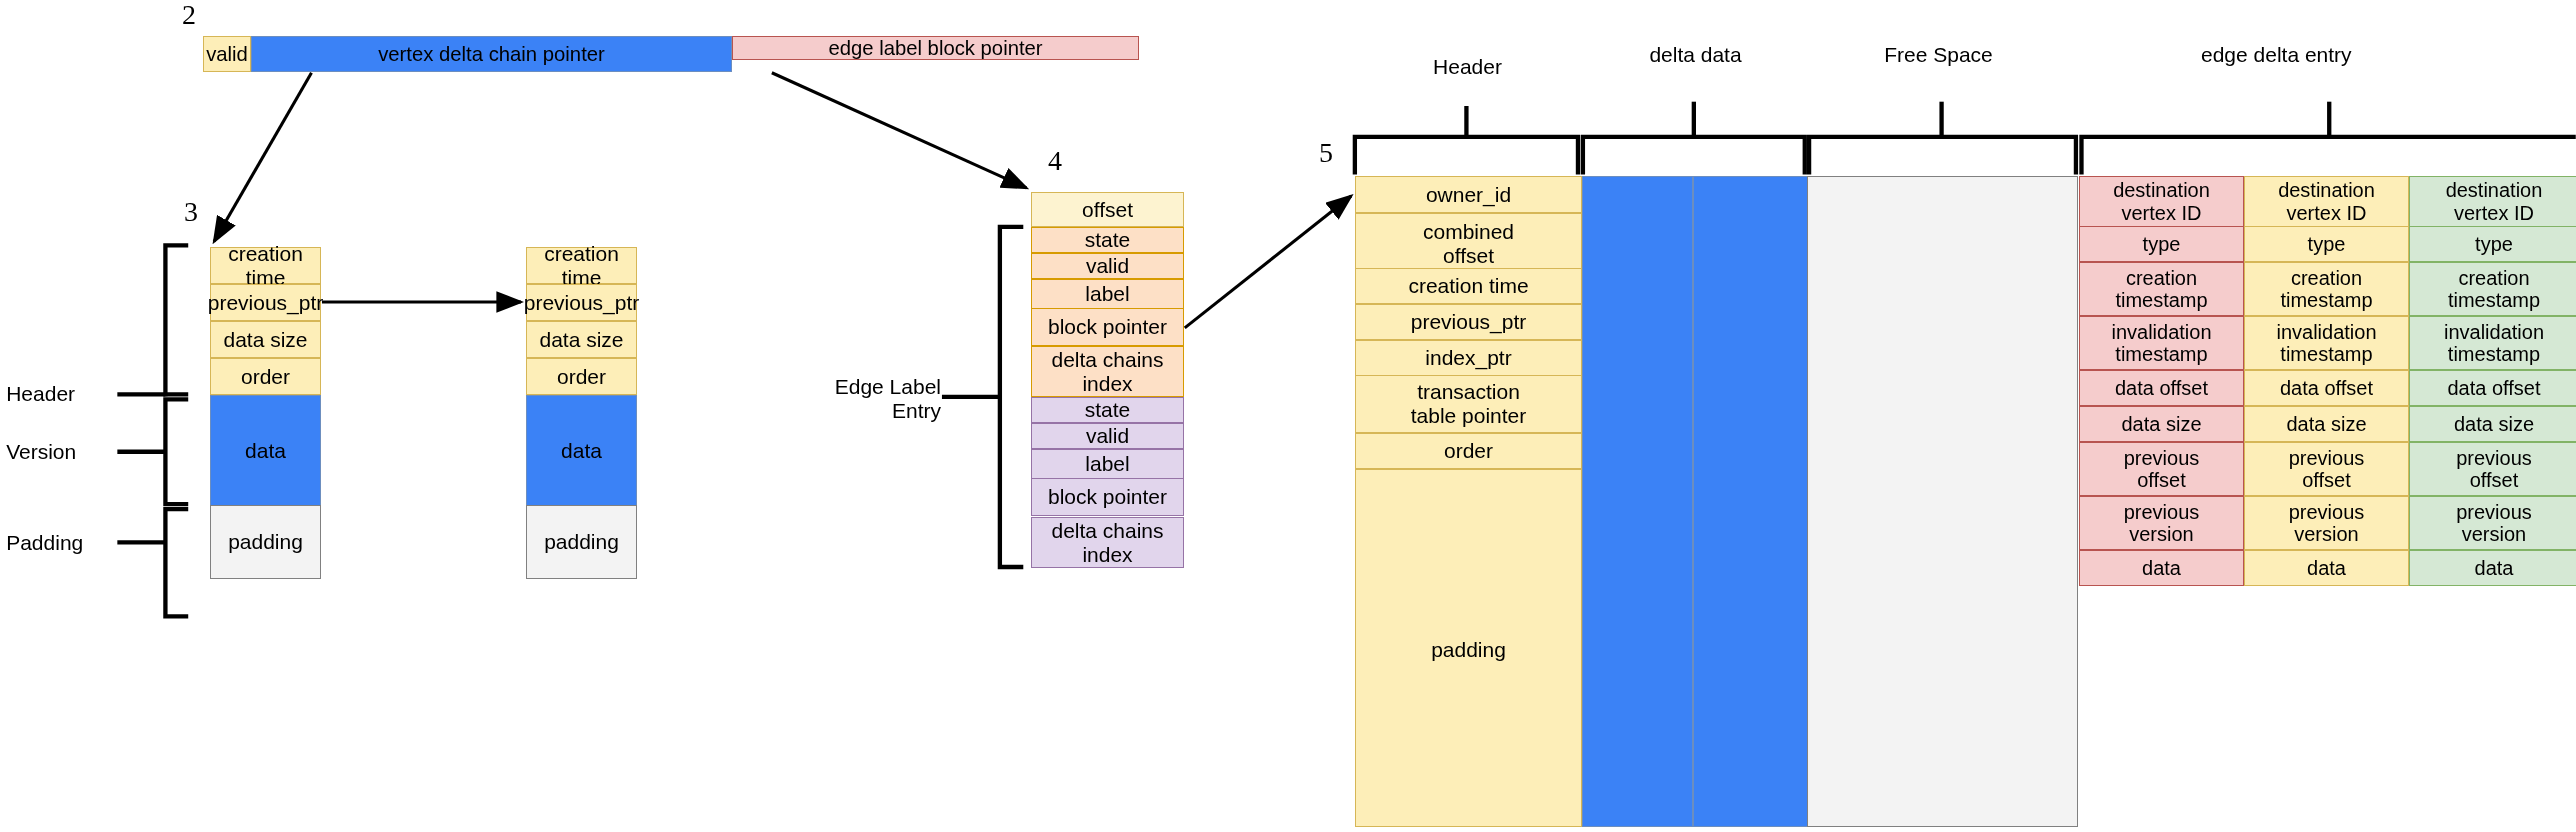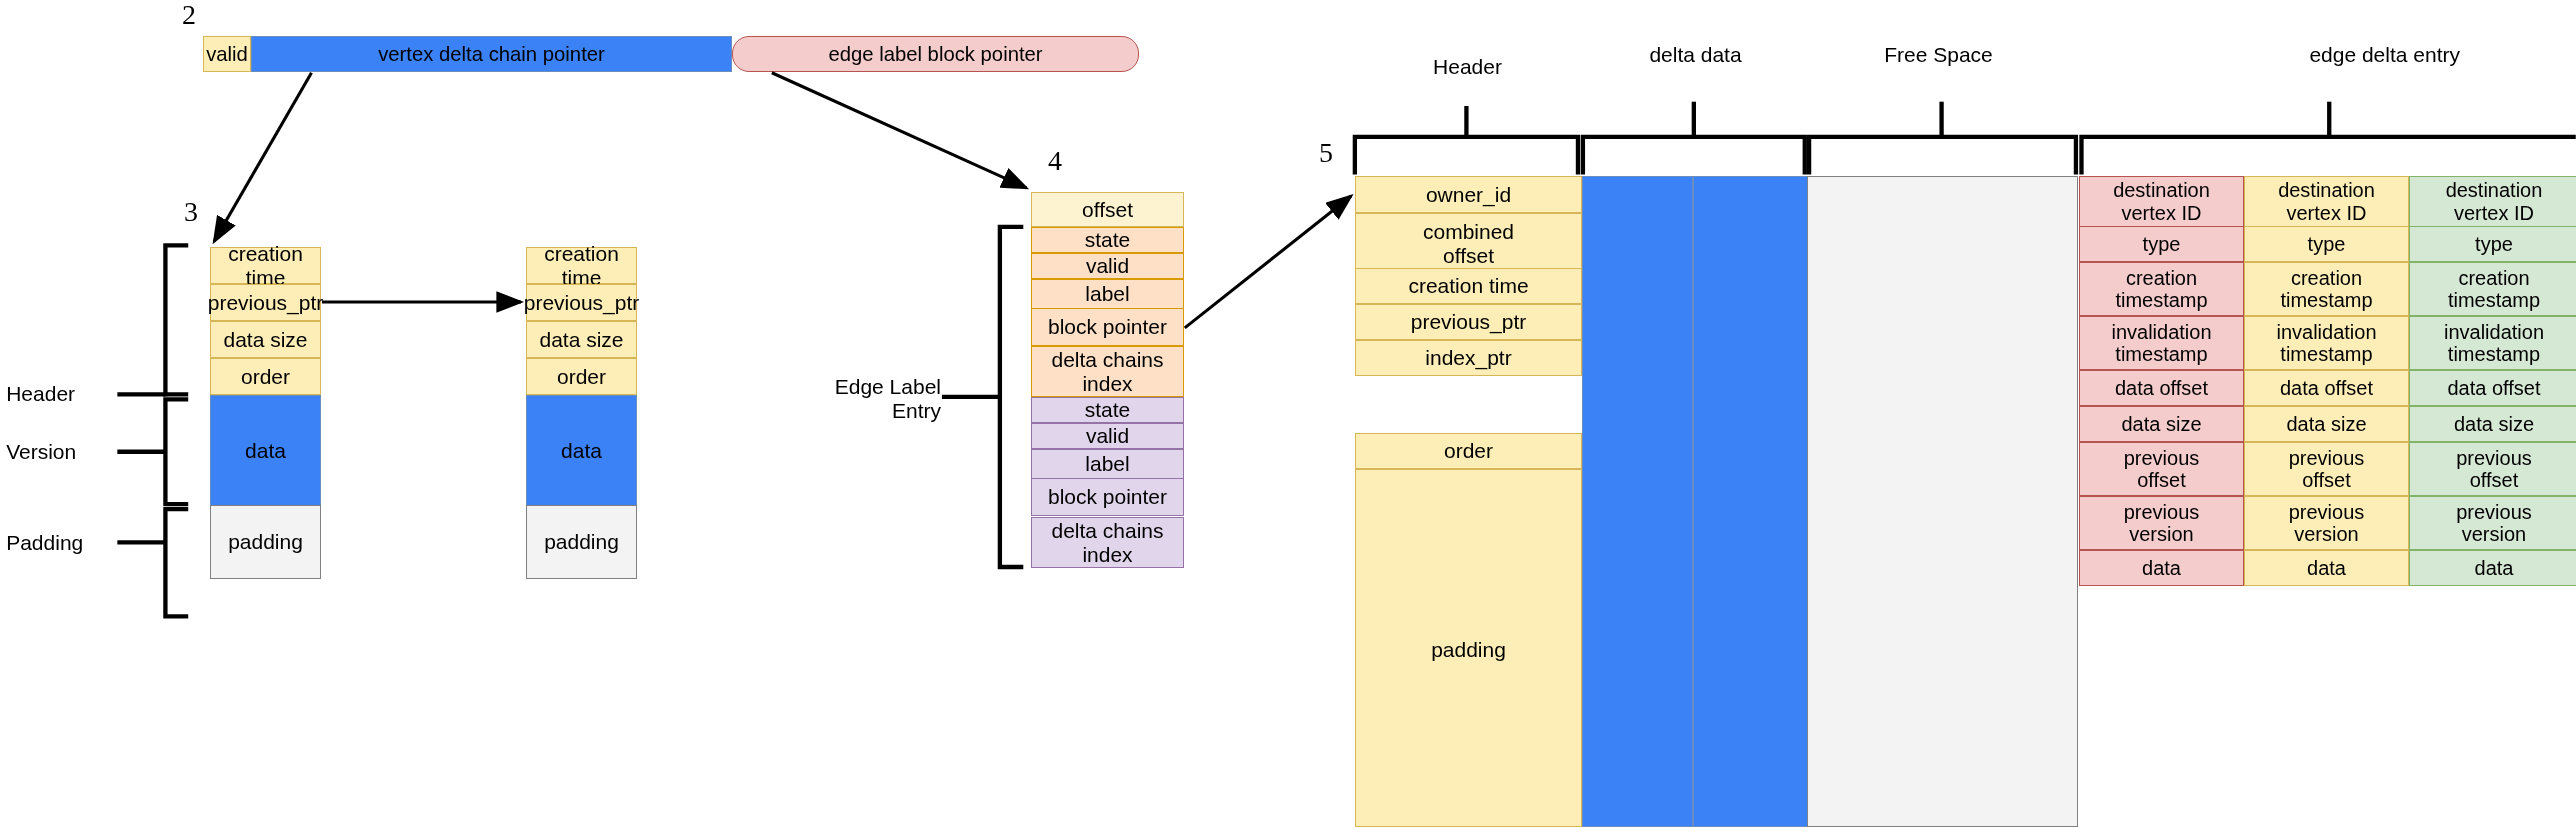--- a/index.html
+++ b/index.html
@@ -61,21 +61,21 @@
 </style>
 </head>
 <body>
 
 <div id="stage">
 
   <div class="bignum" style="left:182px;top:-1.2px;">2</div>
 
   <div class="cell c-yellow" style="left:203px;top:36px;width:48px;height:36px;font-size:20.3px;">valid</div>
   <div class="cell c-blue" style="left:251px;top:36px;width:481px;height:36px;font-size:20.3px;">vertex delta chain pointer</div>
-  <div class="cell c-red" style="left:732px;top:36px;width:407px;height:36px;font-size:20.3px;border-radius:17px;">edge label block pointer</div>
+  <div class="cell c-red" style="left:732px;top:36px;width:407px;height:24px;font-size:20.3px;">edge label block pointer</div>
 
   <div class="bignum" style="left:184px;top:196px;">3</div>
 
   <div class="cell c-yellow" style="left:210px;top:247px;width:111px;height:37px;">creation time</div>
   <div class="cell c-yellow" style="left:210px;top:284px;width:111px;height:37px;">previous_ptr</div>
   <div class="cell c-yellow" style="left:210px;top:321px;width:111px;height:37px;">data size</div>
   <div class="cell c-yellow" style="left:210px;top:358px;width:111px;height:37px;">order</div>
   <div class="cell c-blue" style="left:210px;top:395px;width:111px;height:111px;">data</div>
   <div class="cell c-grey" style="left:210px;top:505px;width:111px;height:74px;">padding</div>
 
@@ -108,28 +108,30 @@
 index</div>
 
   <div class="label" style="left:787px;top:375px;width:154px;text-align:right;">Edge Label
 Entry</div>
 
   <div class="bignum" style="left:1319px;top:137px;">5</div>
 
   <div class="label" style="left:1375px;top:55px;width:185px;text-align:center;">Header</div>
   <div class="label" style="left:1603px;top:43px;width:185px;text-align:center;">delta data</div>
   <div class="label" style="left:1846px;top:43px;width:185px;text-align:center;">Free Space</div>
-  <div class="label" style="left:2201px;top:43px;width:259px;text-align:right;">edge delta entry</div>
+  <div class="label" style="left:2201px;top:43px;width:259px;text-align:left;">edge delta entry</div>
 
   <div class="cell c-yellow" style="left:1355px;top:176px;width:227px;height:37px;">owner_id</div>
   <div class="cell c-yellow" style="left:1355px;top:213px;width:227px;height:62px;">combined
 offset</div>
   <div class="cell c-yellow" style="left:1355px;top:268px;width:227px;height:36px;">creation time</div>
   <div class="cell c-yellow" style="left:1355px;top:304px;width:227px;height:36px;">previous_ptr</div>
   <div class="cell c-yellow" style="left:1355px;top:340px;width:227px;height:36px;">index_ptr</div>
+  <div class="cell c-yellow" style="left:1355px;top:375px;width:227px;height:58px;">transaction
+table pointer</div>
   <div class="cell c-yellow" style="left:1355px;top:433px;width:227px;height:36px;">order</div>
   <div class="cell c-yellow" style="left:1355px;top:469px;width:227px;height:358px;"></div>
   <div class="label" style="left:1355px;top:638px;width:227px;text-align:center;">padding</div>
 
   <div class="cell c-blue" style="left:1582px;top:176px;width:111px;height:651px;"></div>
   <div class="cell c-blue" style="left:1693px;top:176px;width:115px;height:651px;"></div>
 
   <div class="cell c-grey" style="left:1807px;top:176px;width:271px;height:651px;"></div>
 
   <div class="cell c-red" style="left:2079px;top:176px;width:165px;height:51px;font-size:20px;">destination

